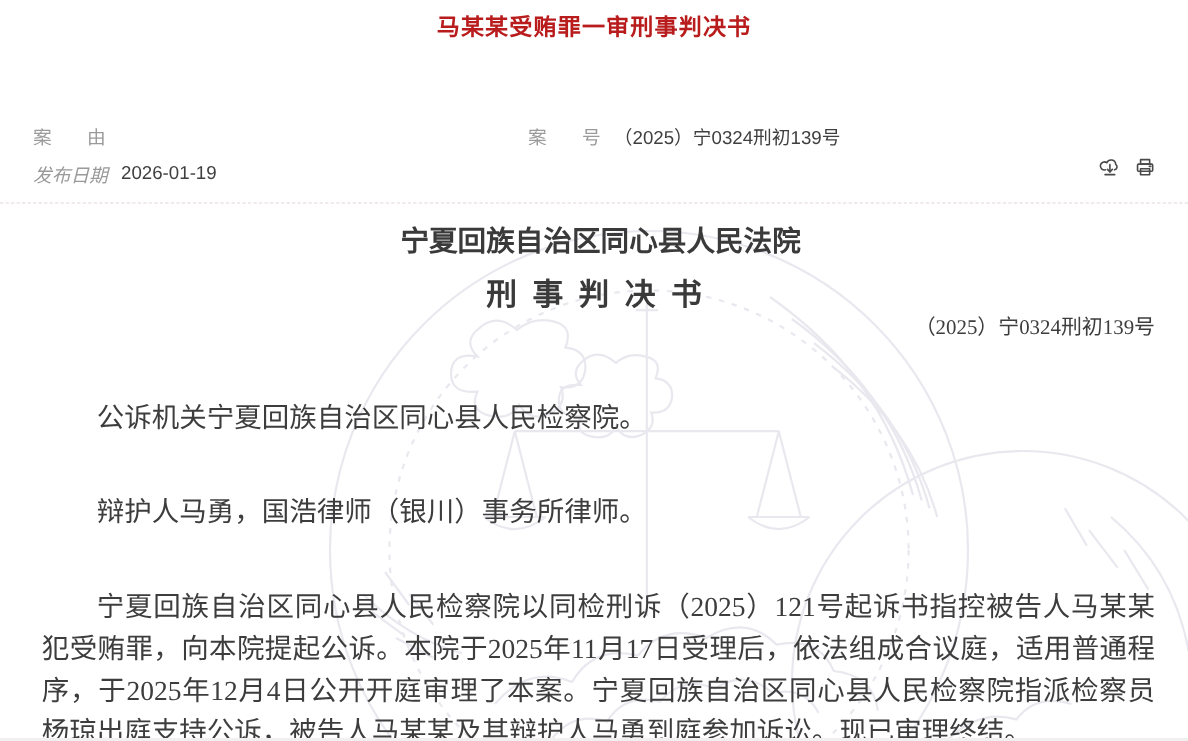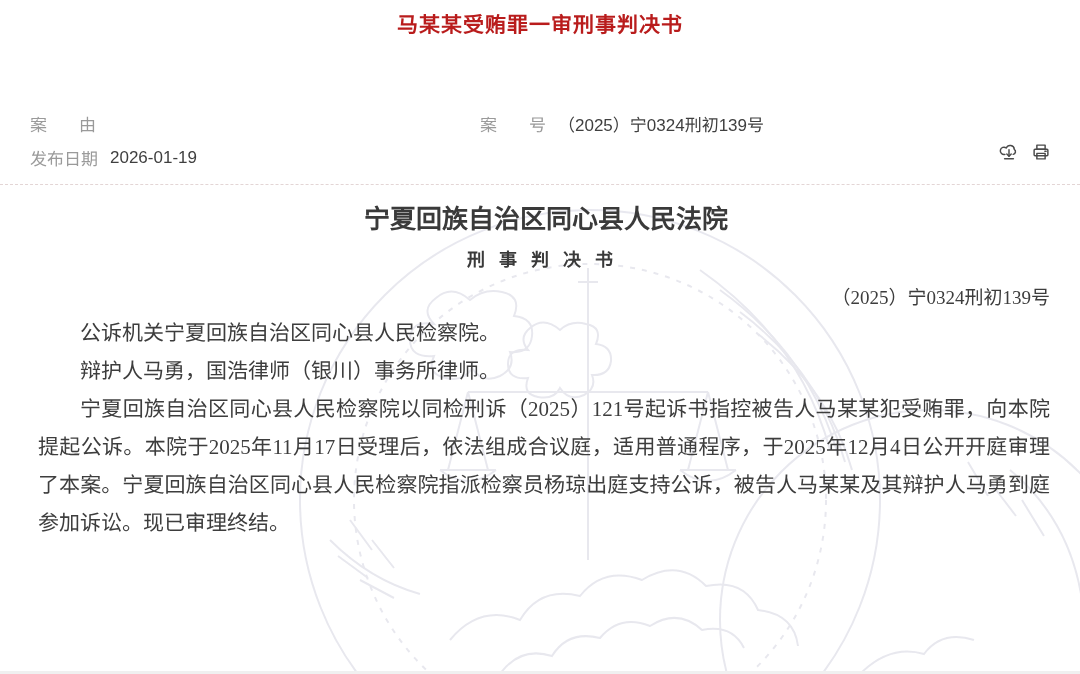--- a/index.html
+++ b/index.html
@@ -92,42 +92,43 @@
     text-align: center;
     font-size: 26px;
     font-weight: 700;
     color: #3a3a3a;
     padding-left: 12px;
   }
   .doc-type {
     position: absolute;
     top: 237px; left: 0; width: 100%;
     text-align: center;
-    font-size: 18px;
+    font-size: 28px;
     font-weight: 700;
     color: #3a3a3a;
     letter-spacing: 14px;
     text-indent: 14px;
   }
   .doc-case-no {
     position: absolute;
     top: 274px; right: 30px;
     font-size: 19px;
     color: #3d3d3d;
   }
   .doc-paragraphs {
     position: absolute;
     top: 306px; left: 38px; right: 30px;
   }
   .doc-paragraphs p {
-    font-size: 21px;
+    font-size: 25px;
     line-height: 38px;
     text-align: justify;
     text-indent: 2em;
     color: #3d3d3d;
+    margin-top: 48px;
   }
 </style>
 </head>
 <body>
 
 <svg class="watermark" viewBox="0 0 1080 674" xmlns="http://www.w3.org/2000/svg">
   <g stroke="#e4e4ec" fill="none" stroke-width="2" opacity="0.85">
 
     <circle cx="590" cy="500" r="290"></circle>
     <circle cx="590" cy="500" r="236" stroke-dasharray="5 7"></circle>
@@ -171,21 +172,21 @@
           </span>
       </div>
       <div class="meta-cell">
         <span class="meta-label">
             <span>案</span>
             <span>号</span>
           </span>
         <span class="meta-value">（2025）宁0324刑初139号</span>
       </div>
       <div class="meta-cell">
-        <span class="meta-label" style="min-width: auto;">发布日期</span>
+        <span class="meta-label" style="min-width: auto; font-style: italic;">发布日期</span>
         <span class="meta-value">2026-01-19</span>
       </div>
     </div>
 
     <div class="meta-actions">
       <span class="icon-btn" title="">
         <svg width="22" height="22" viewBox="0 0 24 24">
           <path d="M7.6 14.6 A4 4 0 1 1 9 7.6 A4.6 4.6 0 0 1 17.8 9.2 A3 3 0 0 1 16.6 14.6"></path>
           <path d="M12 9.5 V16.5"></path>
           <path d="M9.6 14.2 L12 16.6 L14.4 14.2"></path>

